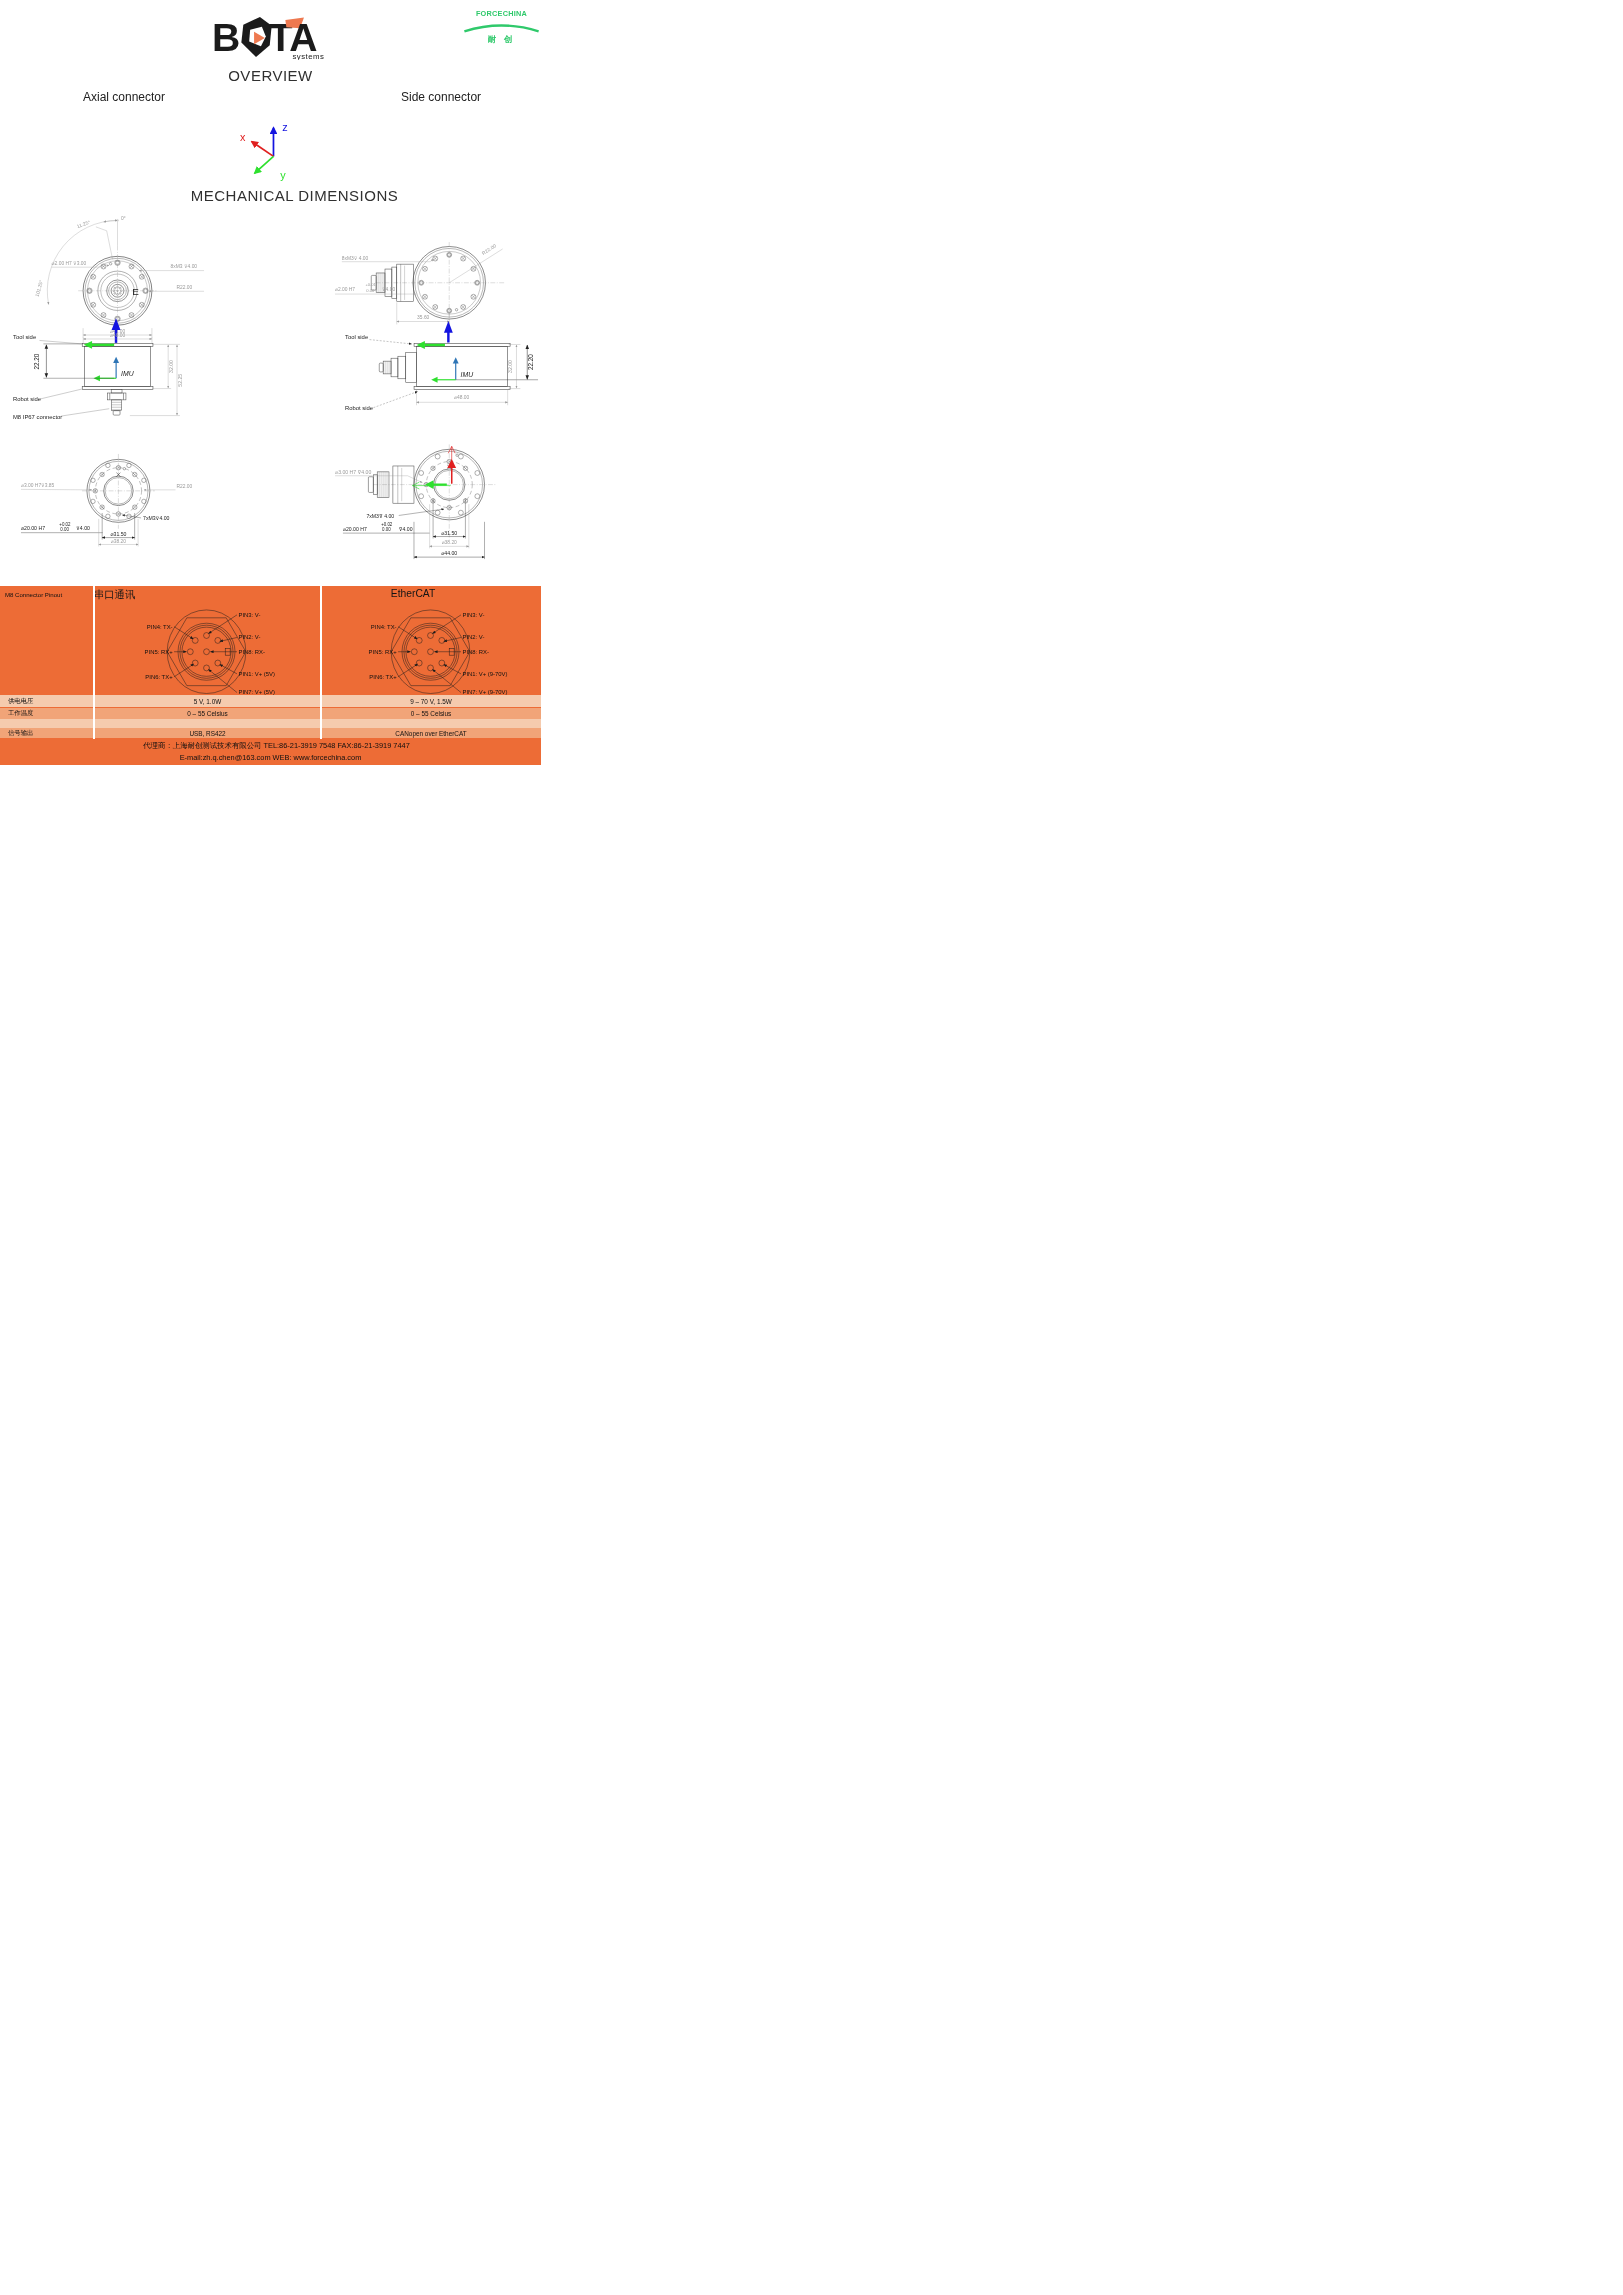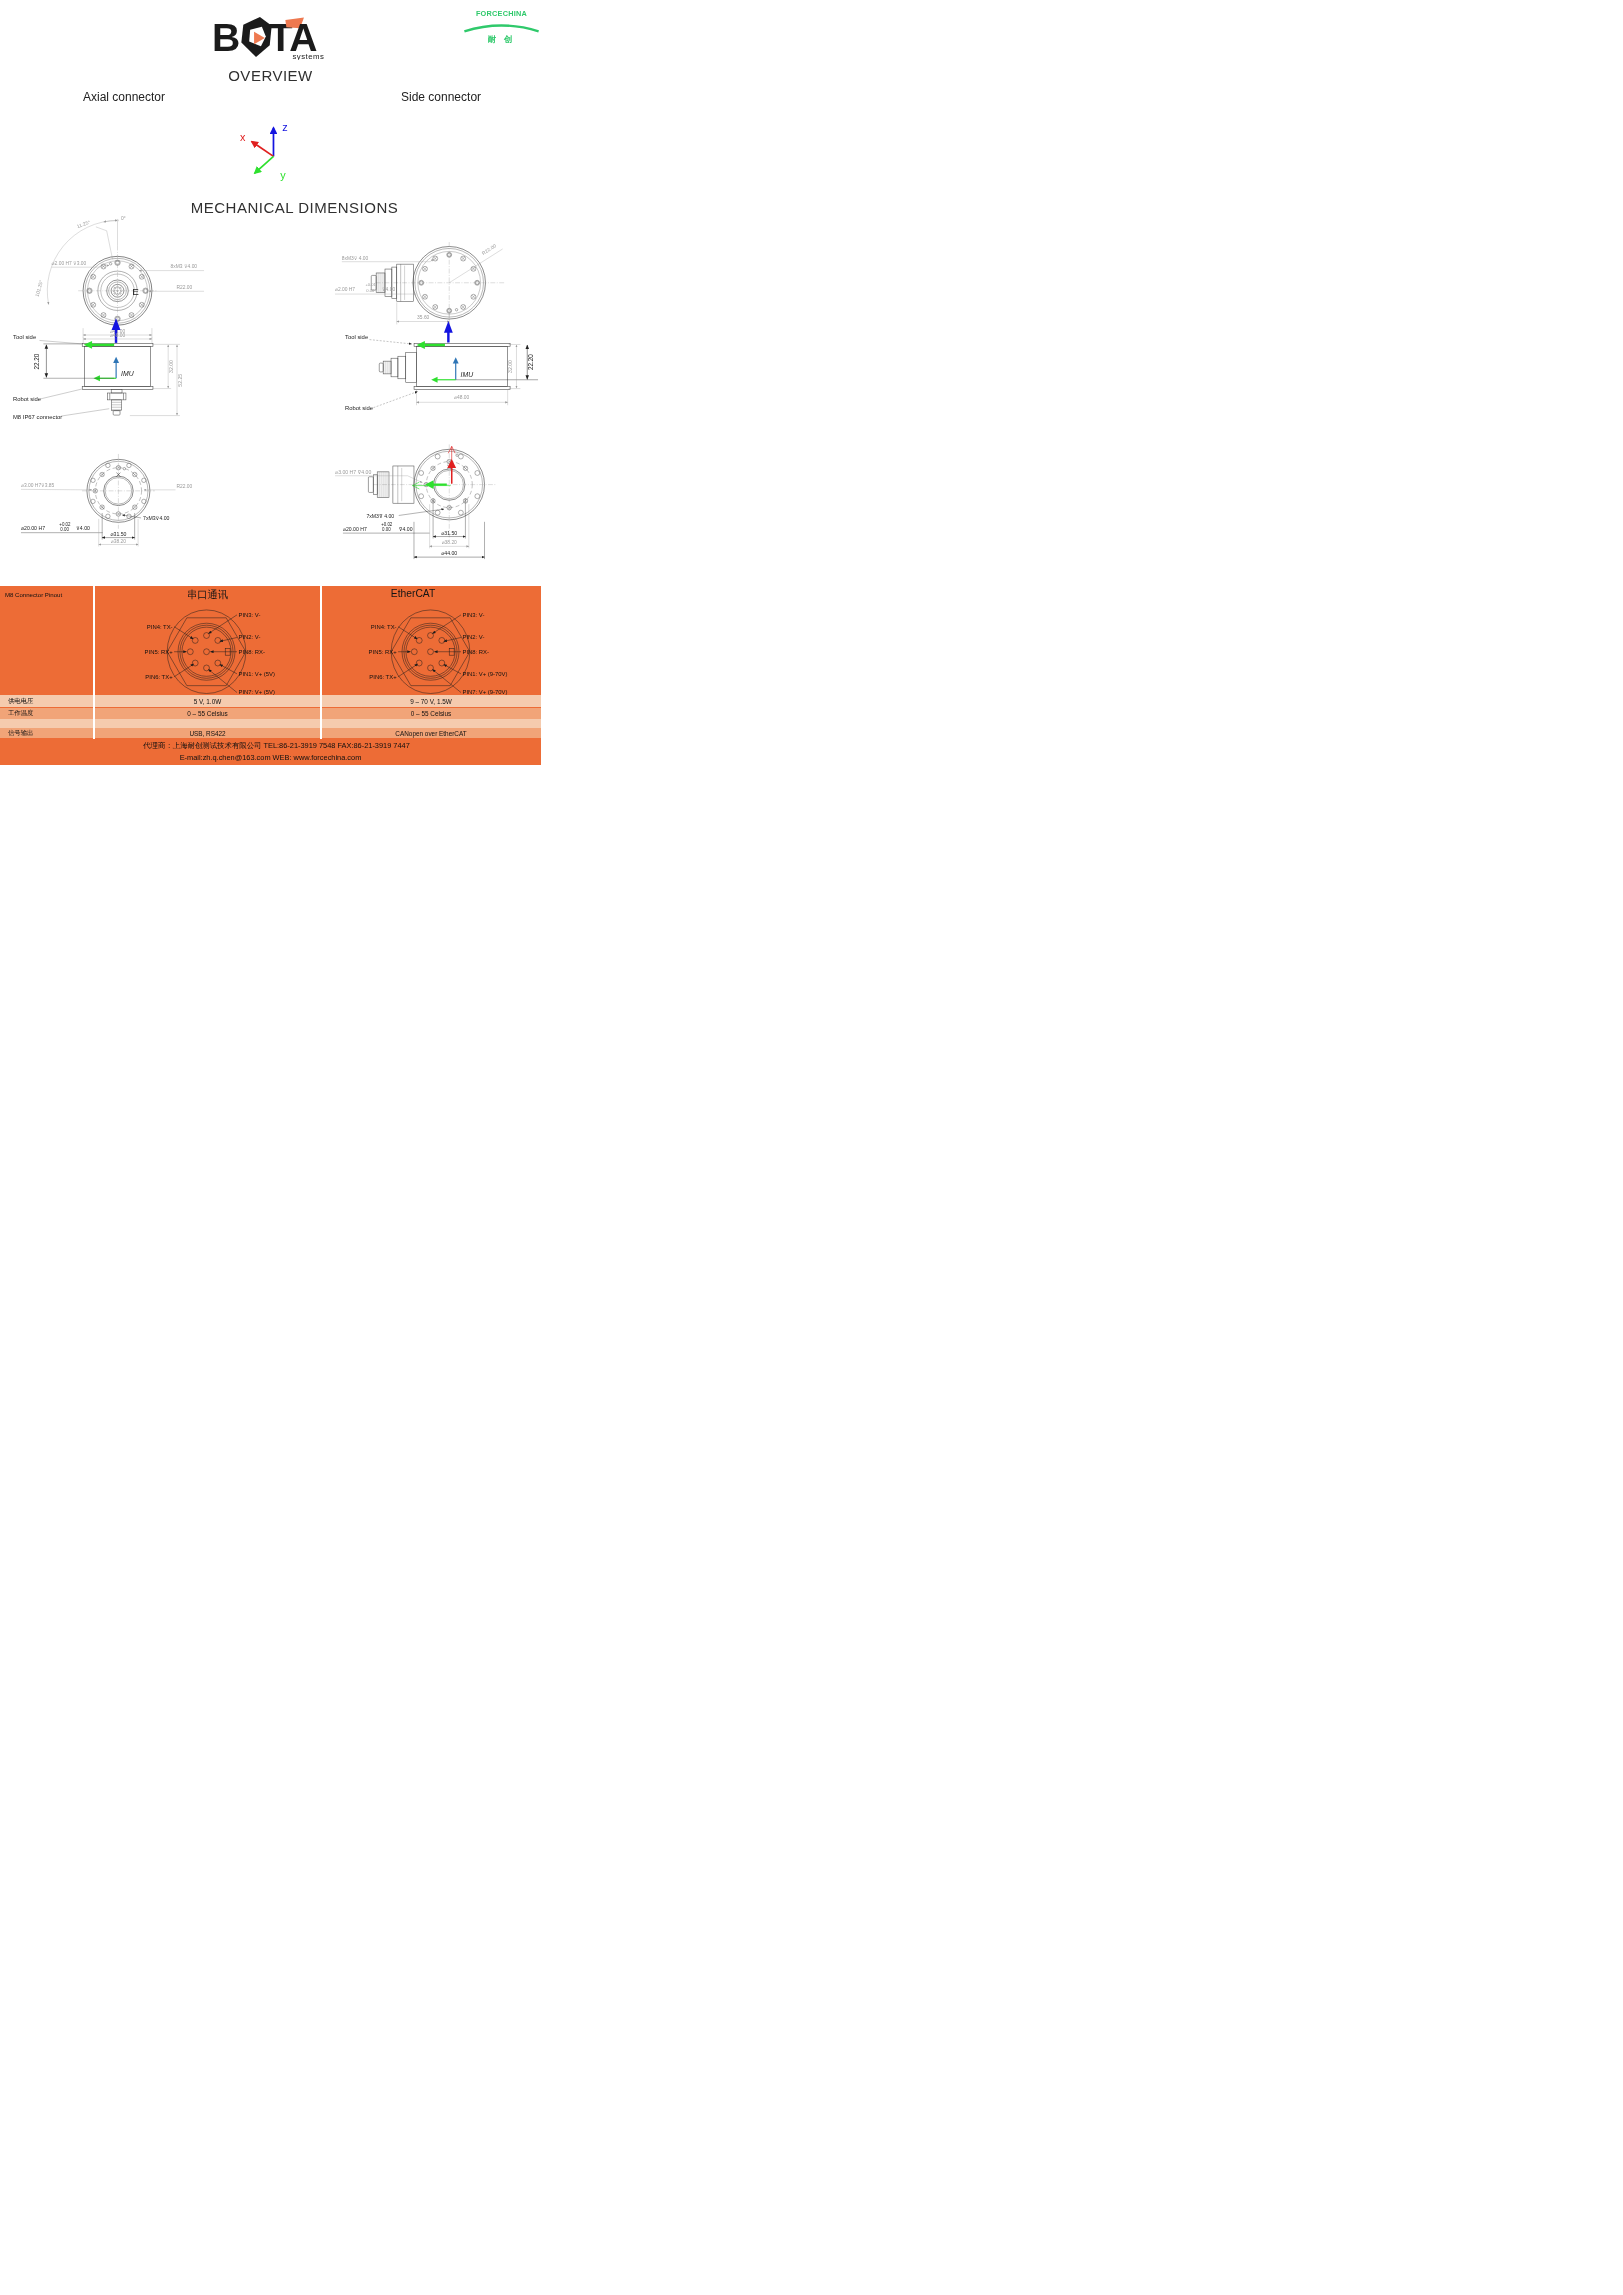--- a/index.html
+++ b/index.html
@@ -68,21 +68,21 @@
         </marker>
     </defs>
     <line x1="78" y1="80" x2="78" y2="22" stroke="#1414E0" stroke-width="3.5" marker-end="url(#mz)"></line>
     <line x1="78" y1="80" x2="34" y2="50" stroke="#E02020" stroke-width="3.5" marker-end="url(#mx)"></line>
     <line x1="78" y1="80" x2="40" y2="114" stroke="#2EE02E" stroke-width="3.5" marker-end="url(#my)"></line>
     <text x="96" y="28" font-size="22" fill="#1414E0">z</text>
     <text x="10" y="48" font-size="22" fill="#E02020">x</text>
     <text x="92" y="126" font-size="22" fill="#2EE02E">y</text>
   </svg>
 
-  <div class="abs ctr title" style="top:199px;padding-left:48px;">MECHANICAL DIMENSIONS</div>
+  <div class="abs ctr title" style="top:187px;padding-left:48px;">MECHANICAL DIMENSIONS</div>
 
   <svg class="abs" style="left:29.4px;top:211px;" width="177" height="133" viewBox="0 0 360 270">
     <defs>
       <marker id="ag" viewBox="0 0 10 10" refX="9" refY="5" markerWidth="8" markerHeight="8" orient="auto-start-reverse">
           <path d="M0,1L10,5L0,9z" fill="#9a9a9a"></path>
         </marker>
     </defs>
     <circle cx="180" cy="162" r="70" class="ln" stroke-width="1.4"></circle>
     <circle cx="180" cy="162" r="66" class="ln" stroke-width="0.8"></circle>
     <circle cx="180" cy="162" r="61" class="ln" stroke-width="0.6"></circle>
@@ -497,21 +497,21 @@
     <text x="235" y="262" font-size="10" class="g" text-anchor="middle">⌀38.20</text>
     <line x1="163" y1="216" x2="163" y2="292" class="think" stroke-width="0.6"></line>
     <line x1="307" y1="216" x2="307" y2="292" class="think" stroke-width="0.6"></line>
     <line x1="163" y1="288" x2="307" y2="288" stroke="#222" stroke-width="0.8" marker-start="url(#fk)" marker-end="url(#fk)"></line>
     <text x="235" y="284" font-size="10.5" class="k" text-anchor="middle">⌀44.00</text>
   </svg>
 
   <div class="abs orange-block" style="left:0;top:586px;width:541px;height:179px;"></div>
 
   <div class="abs" style="left:4.9px;top:591px;font-size:6.1px;color:#111;">M8 Connector Pinout</div>
-  <div class="abs pin-title" style="left:94px;top:588px;width:227px;text-align:center;">串口通讯</div>
+  <div class="abs pin-title" style="left:94px;top:588px;width:227px;">串口通讯</div>
   <div class="abs pin-title" style="left:321px;top:588px;width:184px;text-align:center;">EtherCAT</div>
 
   <svg class="abs" style="left:119px;top:605px;" width="177" height="91" viewBox="0 0 360 185">
     <defs>
       <marker id="arS" viewBox="0 0 10 10" refX="9" refY="5" markerWidth="7" markerHeight="7" orient="auto">
           <path d="M0,1L10,5L0,9z" fill="#1a1a1a"></path>
         </marker>
     </defs>
     <g stroke="#1a1a1a" fill="none" stroke-width="1">
       <ellipse cx="178" cy="95" rx="80" ry="85"></ellipse>

